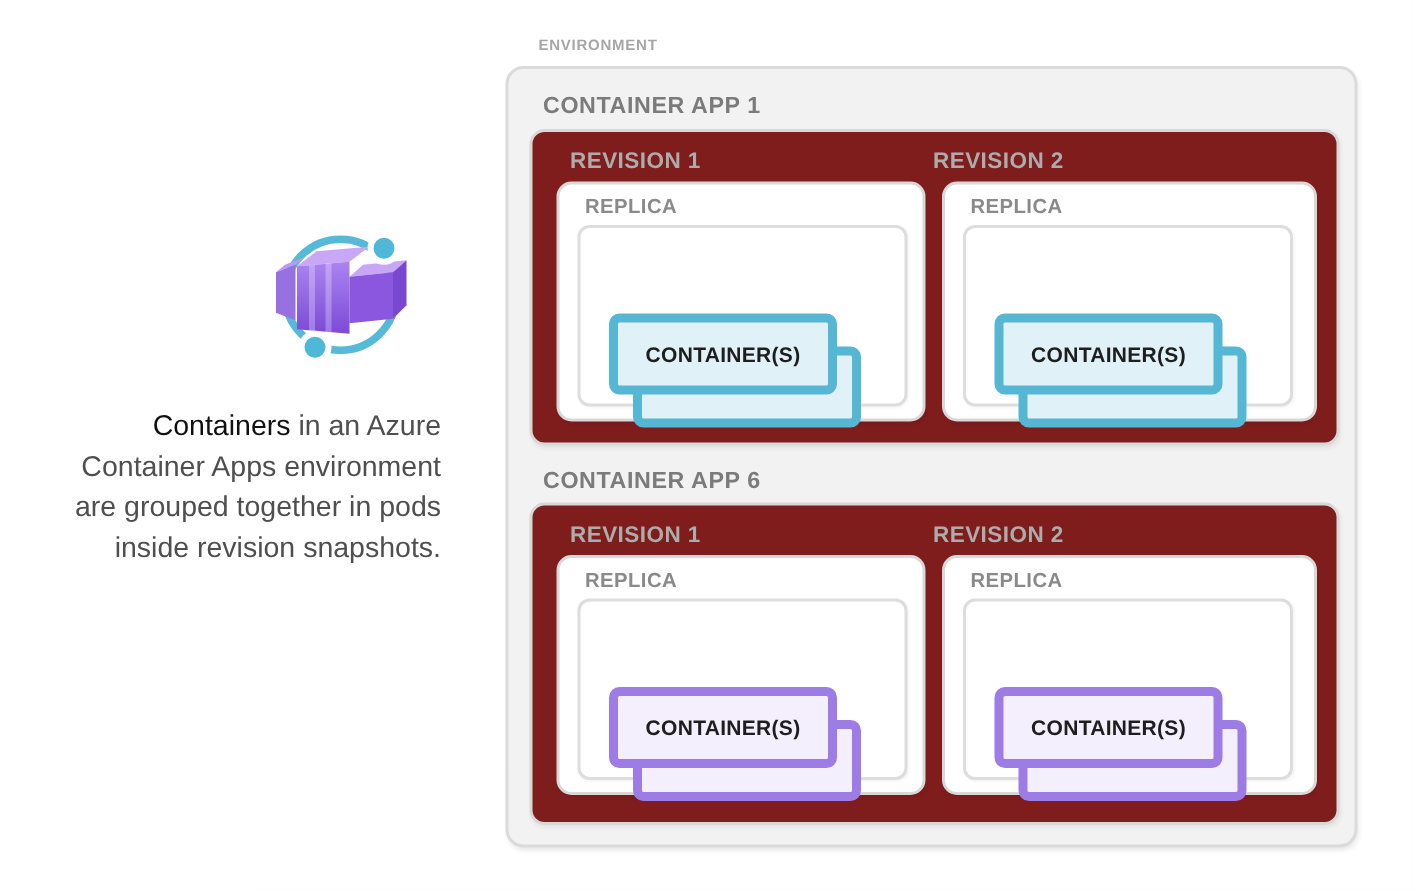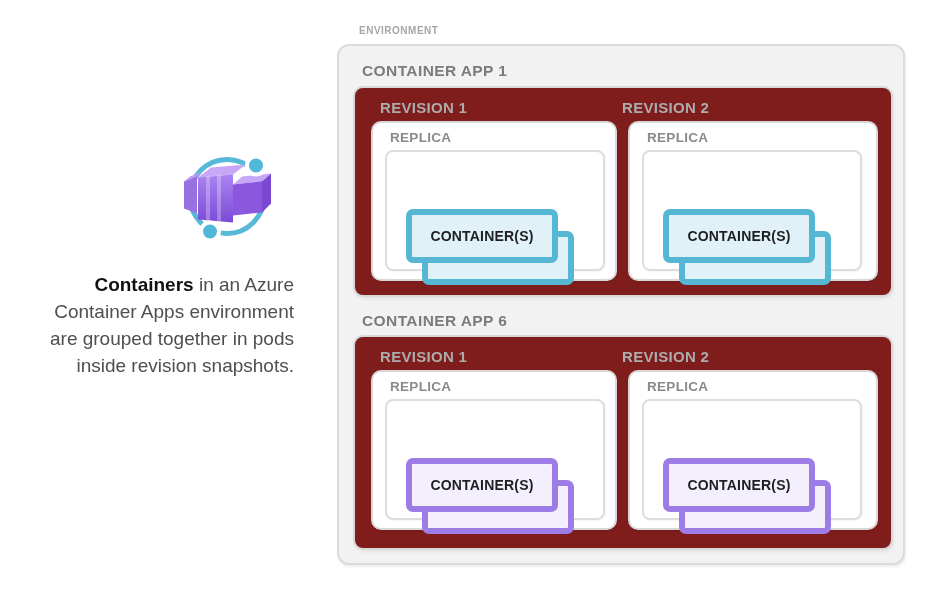--- a/index.html
+++ b/index.html
@@ -3,21 +3,21 @@
 <meta charset="utf-8">
 <style>
   * { margin:0; padding:0; box-sizing:border-box; }
   html,body { width:941px; height:593px; background:#ffffff; overflow:hidden; }
   body { font-family:"Liberation Sans", sans-serif; position:relative; }
 
   
   .icon-wrap { position:absolute; left:181px; top:150px; width:99px; height:96px; }
   .description { position:absolute; top:271px; right:647px; width:320px; text-align:right;
                  font-size:19px; line-height:27px; color:var(--description-text); }
-  .description b { color:var(--description-bold); font-weight:bold; }
+  .description b { color:var(--description-bold); font-weight:normal; }
 
   
   .env-label { position:absolute; left:359px; top:25px; font-size:10px; font-weight:bold;
                letter-spacing:.5px; color:var(--env-label); }
   .environment { position:absolute; left:337px; top:44px; width:568px; height:521px;
                  background:var(--env-fill); border:2px solid var(--env-border);
                  border-radius:12px; box-shadow:1px 2px 3px rgba(0,0,0,.08); }
 
   .app-label { position:absolute; left:23px; font-size:15.5px; font-weight:bold;
                letter-spacing:.4px; color:var(--app-label); }

